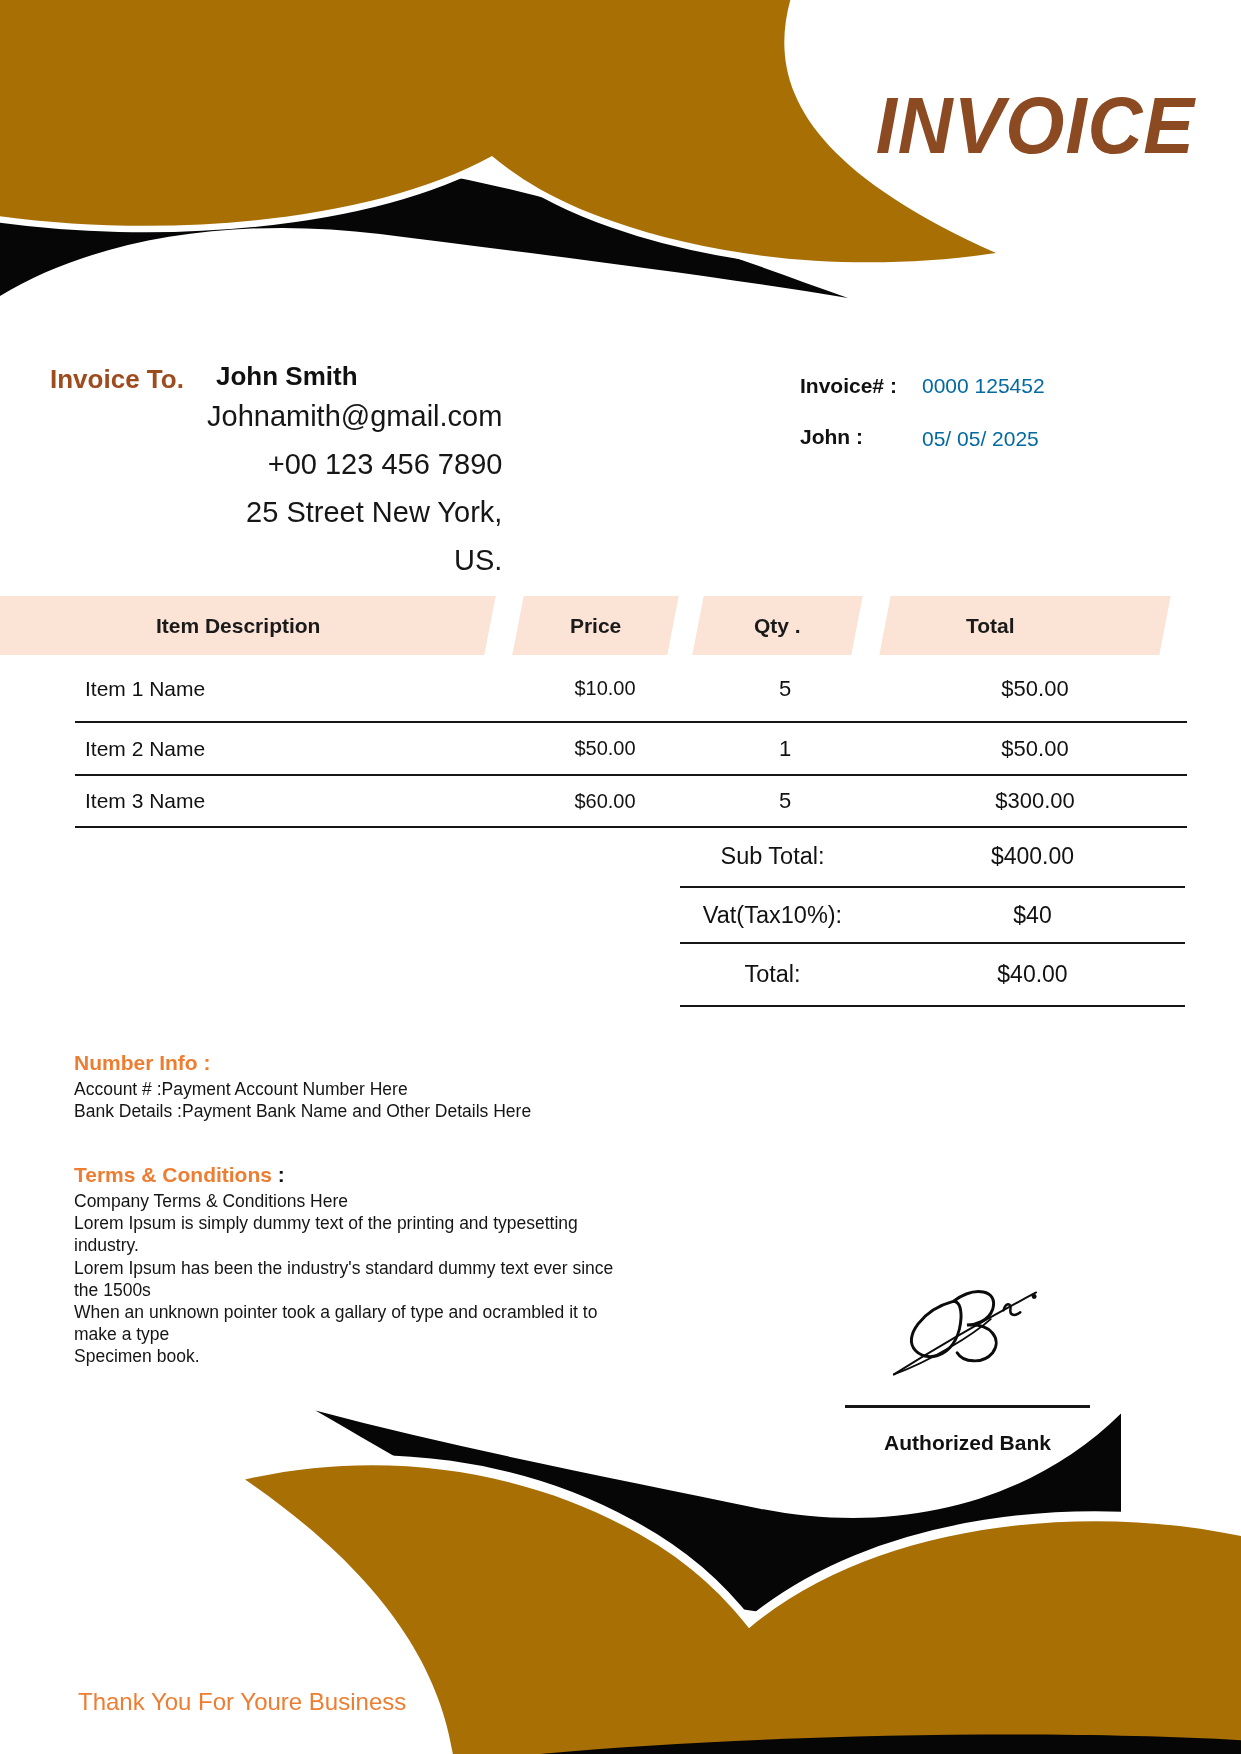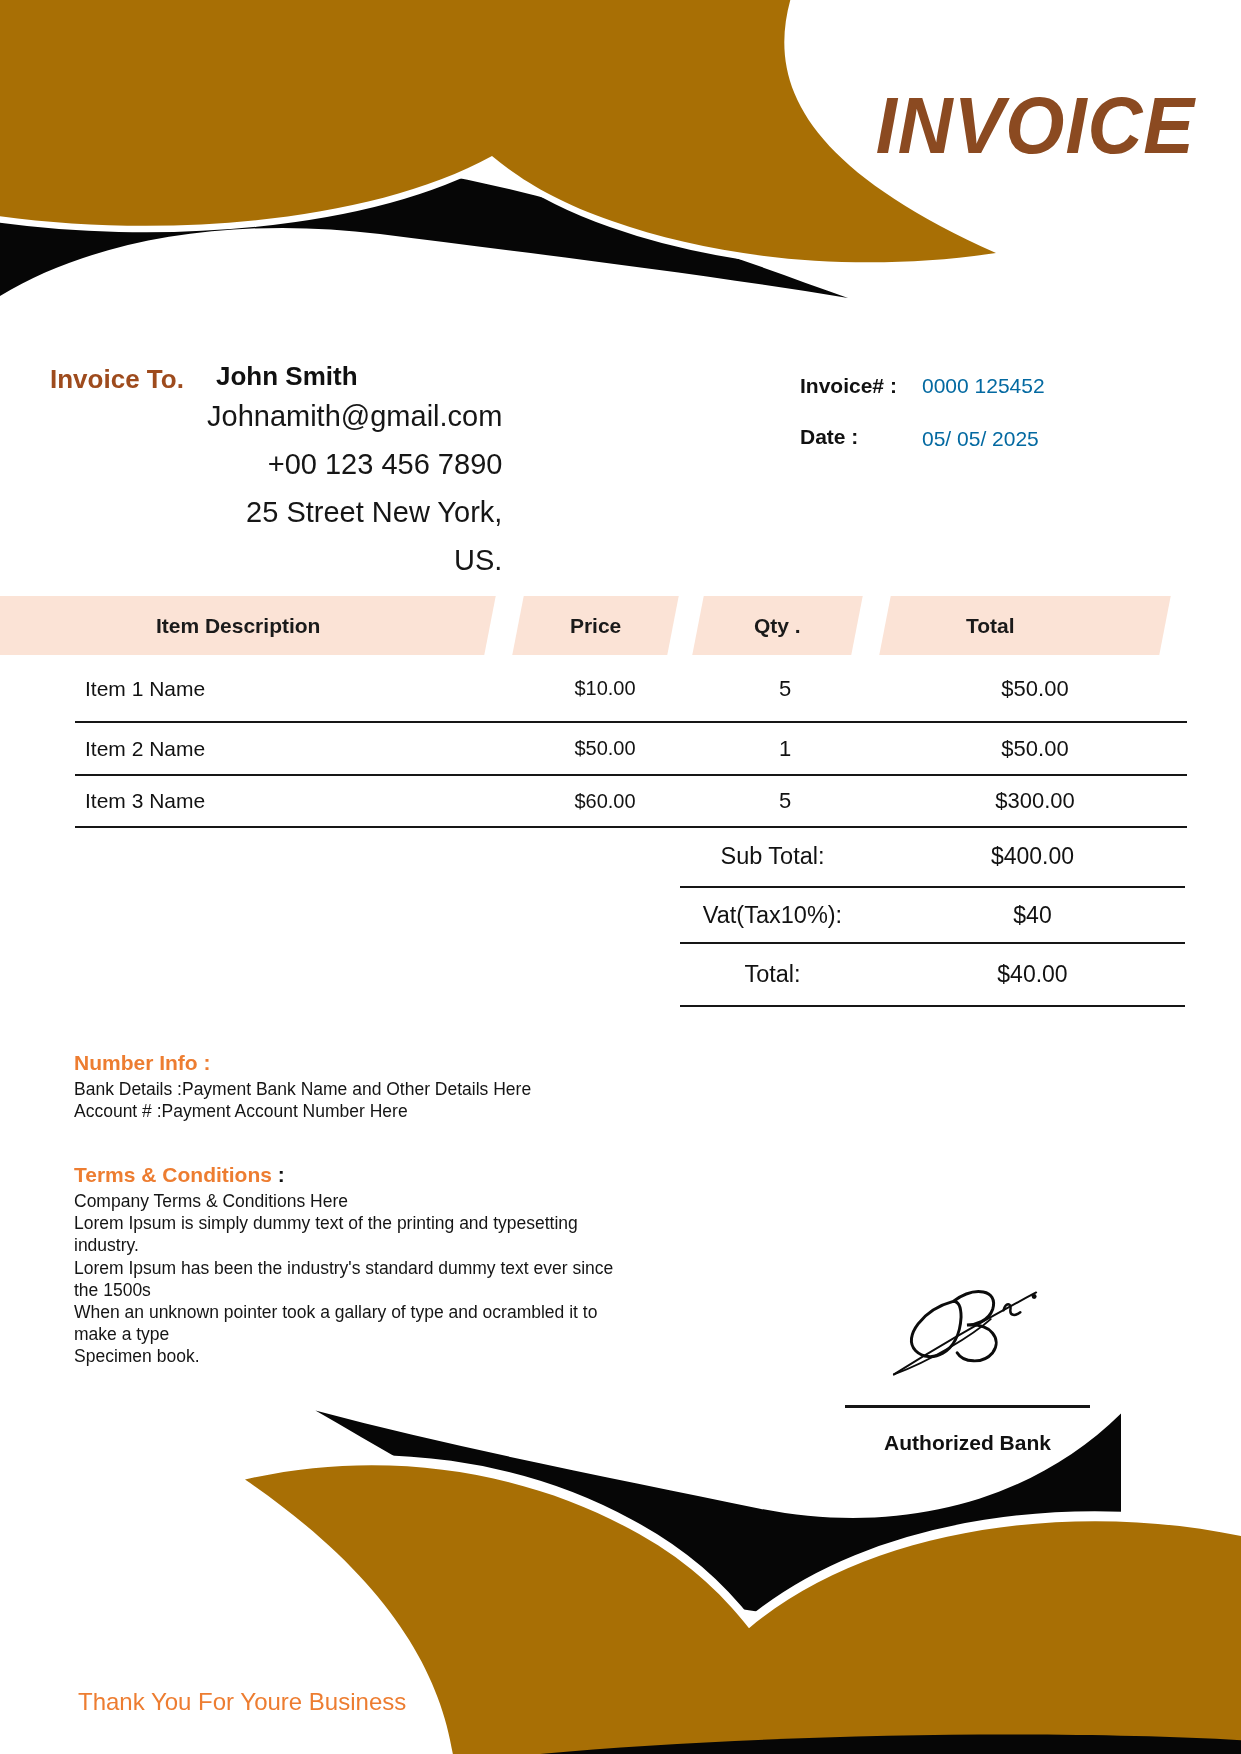--- a/index.html
+++ b/index.html
@@ -108,21 +108,21 @@
   <div class="customer">
     <div class="name">John Smith</div>
     <div class="line">Johnamith@gmail.com</div>
     <div class="line">+00 123 456 7890</div>
     <div class="line">25 Street New York,</div>
     <div class="line">US.</div>
   </div>
 
   <div class="meta-label" style="top:374px">Invoice# :</div>
   <div class="meta-value" style="top:374px">0000 125452</div>
-  <div class="meta-label" style="top:425px">Date :</div>
+  <div class="meta-label" style="top:425px">John :</div>
   <div class="meta-value" style="top:427px">05/ 05/ 2025</div>
 
   <div class="band">
     <div class="seg" style="left:-14px;width:504px">
       <span>Item Description</span>
     </div>
     <div class="seg" style="left:518px;width:155px">
       <span>Price</span>
     </div>
     <div class="seg" style="left:698px;width:159px">
@@ -170,22 +170,22 @@
   <div class="hline short" style="top:942px"></div>
 
   <div class="summary-row" style="top:944px;height:61px">
     <div class="slabel">Total:</div>
     <div class="svalue">$40.00</div>
   </div>
   <div class="hline short" style="top:1005px"></div>
 
   <div class="payment">
     <div class="p-head">Number Info :</div>
+    <div class="p-line">Account # :Payment Account Number Here</div>
     <div class="p-line">Bank Details :Payment Bank Name and Other Details Here</div>
-    <div class="p-line">Account # :Payment Account Number Here</div>
   </div>
 
   <div class="terms">
     <div class="t-head"><span class="t-orange">Terms &amp; Conditions</span><span class="t-colon"> :</span></div>
     <div class="t-line">Company Terms &amp; Conditions Here</div>
     <div class="t-line">Lorem Ipsum is simply dummy text of the printing and typesetting industry.</div>
     <div class="t-line">Lorem Ipsum has been the industry's standard dummy text ever since the 1500s</div>
     <div class="t-line">When an unknown pointer took a gallary of type and ocrambled it to make a type</div>
     <div class="t-line">Specimen book.</div>
   </div>

